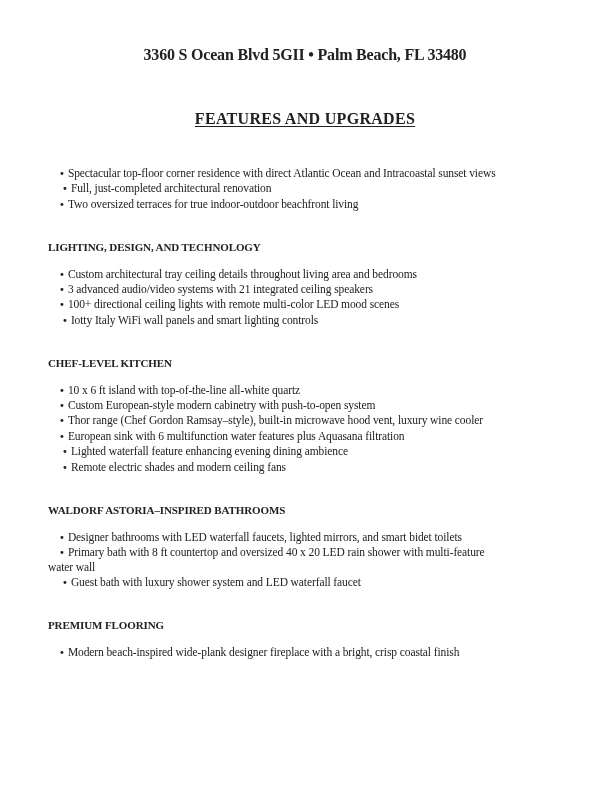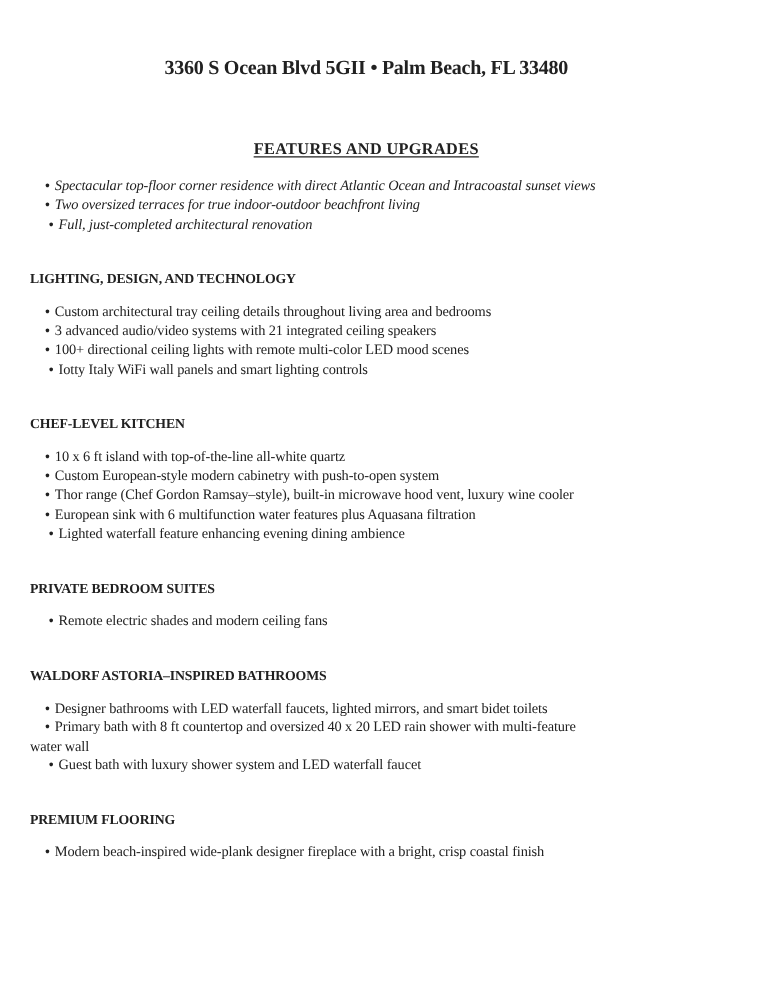--- a/index.html
+++ b/index.html
@@ -11,47 +11,46 @@
     position: relative;
     width: 612px;
     height: 792px;
     margin: 0 auto;
     background: var(--page-bg, #ffffff);
     color: var(--text-color, #212121);
     font-family: "Liberation Serif", "DejaVu Serif", serif;
     font-size: 11.5px;
     letter-spacing: -0.1px;
     box-sizing: border-box;
-    padding: 45px 50px 0 24px;
+    padding: 45px 50px 0 48px;
     overflow: hidden;
   }
   .doc-title {
     margin: 0;
     font-size: 16px;
     line-height: 20px;
     font-weight: bold;
     text-align: center;
     letter-spacing: -0.2px;
   }
   .doc-subtitle {
     margin: 46px 0 0 0;
-    font-size: 13px;
+    font-size: 16px;
     line-height: 15px;
     font-weight: bold;
     text-align: center;
     letter-spacing: 0.3px;
     text-decoration: underline;
     text-underline-offset: 2px;
   }
   .bullet-list {
     margin: 0;
   }
   .intro-list {
-    margin-top: 16px;
-    font-style: italic;
+    margin-top: 40px;
   }
   .section {
     margin: 0;
   }
   .section-heading {
     margin: 28px 0 12px 0;
     font-size: 11px;
     line-height: 14.4px;
     font-weight: bold;
   }
@@ -74,22 +73,22 @@
 </head>
 <body>
 
 <div class="page" style="--page-bg: #ffffff; --text-color: #212121;">
   <h1 class="doc-title">3360 S Ocean Blvd 5GII • Palm Beach, FL 33480</h1>
 
   <h2 class="doc-subtitle">FEATURES AND UPGRADES</h2>
 
   <div class="bullet-list intro-list" id="intro-list">
       <p class="bullet"><span class="bullet-marker">• </span><span class="bullet-text">Spectacular top-floor corner residence with direct Atlantic Ocean and Intracoastal sunset views</span></p>
+      <p class="bullet indent"><span class="bullet-marker">• </span><span class="bullet-text">Full, just-completed architectural renovation</span></p>
       <p class="bullet"><span class="bullet-marker">• </span><span class="bullet-text">Two oversized terraces for true indoor-outdoor beachfront living</span></p>
-      <p class="bullet indent"><span class="bullet-marker">• </span><span class="bullet-text">Full, just-completed architectural renovation</span></p>
     </div>
 
   <div id="sections">
       <div class="section">
         <h3 class="section-heading">LIGHTING, DESIGN, AND TECHNOLOGY</h3>
         <div class="bullet-list">
           <p class="bullet"><span class="bullet-marker">• </span><span class="bullet-text">Custom architectural tray ceiling details throughout living area and bedrooms</span></p>
           <p class="bullet"><span class="bullet-marker">• </span><span class="bullet-text">3 advanced audio/video systems with 21 integrated ceiling speakers</span></p>
           <p class="bullet"><span class="bullet-marker">• </span><span class="bullet-text">100+ directional ceiling lights with remote multi-color LED mood scenes</span></p>
           <p class="bullet indent"><span class="bullet-marker">• </span><span class="bullet-text">Iotty Italy WiFi wall panels and smart lighting controls</span></p>
@@ -99,21 +98,20 @@
         <h3 class="section-heading">CHEF-LEVEL KITCHEN</h3>
         <div class="bullet-list">
           <p class="bullet"><span class="bullet-marker">• </span><span class="bullet-text">10 x 6 ft island with top-of-the-line all-white quartz</span></p>
           <p class="bullet"><span class="bullet-marker">• </span><span class="bullet-text">Custom European-style modern cabinetry with push-to-open system</span></p>
           <p class="bullet"><span class="bullet-marker">• </span><span class="bullet-text">Thor range (Chef Gordon Ramsay–style), built-in microwave hood vent, luxury wine cooler</span></p>
           <p class="bullet"><span class="bullet-marker">• </span><span class="bullet-text">European sink with 6 multifunction water features plus Aquasana filtration</span></p>
           <p class="bullet indent"><span class="bullet-marker">• </span><span class="bullet-text">Lighted waterfall feature enhancing evening dining ambience</span></p>
         </div>
       </div>
       <div class="section">
-        <h3 class="section-heading">PRIVATE BEDROOM SUITES</h3>
         <div class="bullet-list">
           <p class="bullet indent"><span class="bullet-marker">• </span><span class="bullet-text">Remote electric shades and modern ceiling fans</span></p>
         </div>
       </div>
       <div class="section">
         <h3 class="section-heading">WALDORF ASTORIA–INSPIRED BATHROOMS</h3>
         <div class="bullet-list">
           <p class="bullet"><span class="bullet-marker">• </span><span class="bullet-text">Designer bathrooms with LED waterfall faucets, lighted mirrors, and smart bidet toilets</span></p>
           <p class="bullet"><span class="bullet-marker">• </span><span class="bullet-text">Primary bath with 8 ft countertop and oversized 40 x 20 LED rain shower with multi-feature
 water wall</span></p>

